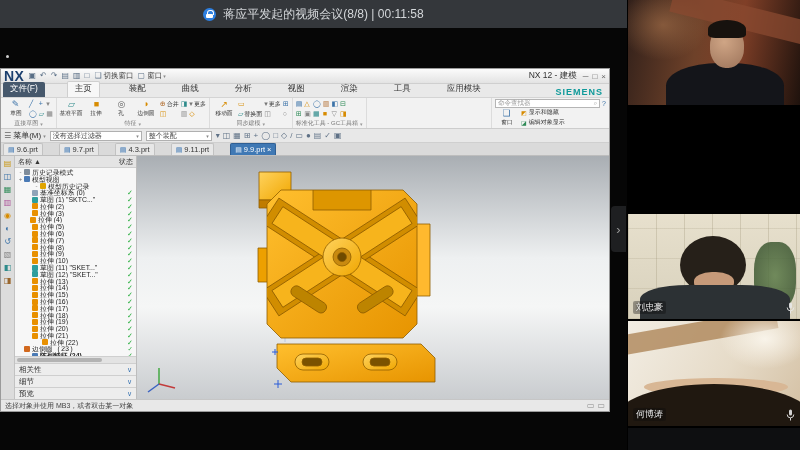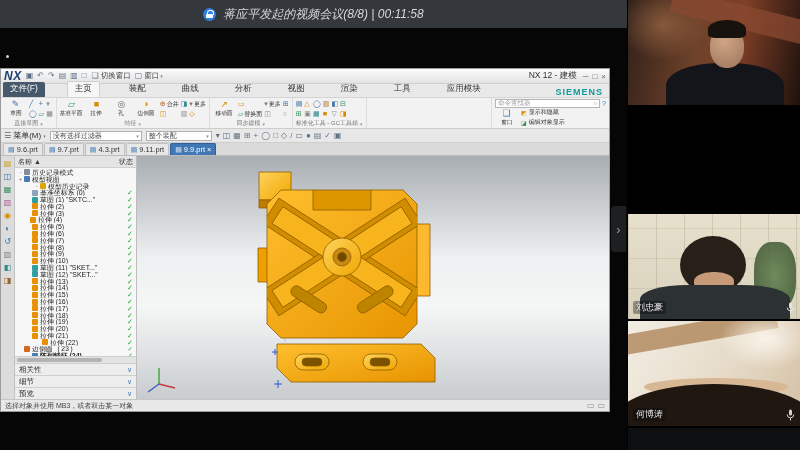--- a/index.html
+++ b/index.html
@@ -2,35 +2,35 @@
 <html><head>
 <meta charset="utf-8">
 <style>
   html,body{margin:0;padding:0;background:#000;}
   *{box-sizing:border-box;}
   body{font-family:"Liberation Sans","DejaVu Sans",sans-serif;}
   .stage{position:relative;width:800px;height:450px;background:#000;overflow:hidden;}
   .a{position:absolute;}
 
   
-  .topbar{left:0;top:0;width:627px;height:28px;background:#34373b;display:flex;align-items:center;justify-content:center;gap:7px;font-style:italic;}
+  .topbar{left:0;top:0;width:627px;height:28px;background:#34373b;display:flex;align-items:center;justify-content:center;gap:7px;}
   .lock{width:13px;height:13px;border-radius:50%;background:#2d7fe0;position:relative;}
   .lock::before{content:"";position:absolute;left:4px;top:2.5px;width:5px;height:4px;border:1.2px solid #fff;border-bottom:none;border-radius:3px 3px 0 0;}
   .lock::after{content:"";position:absolute;left:3px;top:6px;width:7px;height:4.5px;background:#fff;border-radius:1px;}
   .topbar-title{color:#d4d7da;font-size:12px;}
 
   
   .share{left:0;top:28px;width:627px;height:422px;background:#060606;}
   .dot{left:6px;top:27px;width:3px;height:3px;border-radius:50%;background:#cfcfcf;}
 
   .nxwin{left:0;top:40px;width:610px;height:344px;background:#f0f0f0;display:flex;flex-direction:column;border:1px solid #9a9a9a;}
 
   
   .nx-titlebar{height:15px;background:linear-gradient(#fbfbfb,#e3e3e3);display:flex;align-items:center;padding:0 3px;gap:3px;border-bottom:1px solid #cfcfcf;}
-  .nx-logo{color:#1b3f6e;font-weight:bold;font-size:12px;font-style:italic;letter-spacing:.5px;}
+  .nx-logo{color:#1b3f6e;font-weight:bold;font-size:14px;letter-spacing:.5px;}
   .qi{font-size:8px;line-height:10px;color:#5a6f86;padding:0 1px;}
   .qtext{font-size:7.5px;color:#444;display:flex;align-items:center;gap:1px;}
   .nx-title-right{margin-left:auto;display:flex;align-items:center;gap:6px;}
   .nx-wintitle{font-size:8.5px;color:#333;}
   .winctl{display:flex;gap:4px;color:#666;font-size:8px;}
 
   
   .nx-tabrow{height:14px;background:#e9e9e9;display:flex;align-items:flex-end;padding:0 2px;border-bottom:1px solid #d4d4d4;}
   .rtab{font-size:8.5px;color:#333;padding:1px 7px 2px;white-space:nowrap;}
   .rtab.file{background:#46586c;color:#fff;border-radius:2px 2px 0 0;}
@@ -57,21 +57,21 @@
   .vg-sm{font-size:6px;color:#333;display:flex;gap:2px;align-items:center;white-space:nowrap;}
 
   
   .nx-selbar{height:14px;background:#e8e8e8;display:flex;align-items:center;gap:4px;padding:0 3px;border-bottom:1px solid #cfcfcf;}
   .menu-btn{font-size:8px;color:#333;display:flex;align-items:center;gap:2px;}
   .combo{height:10px;background:#fff;border:1px solid #b0b0b0;font-size:7px;color:#444;display:flex;align-items:center;justify-content:space-between;padding:0 2px;}
   .sel-icons{display:flex;gap:3px;align-items:center;}
   .sel-icons span{font-size:8px;color:#5f7186;line-height:10px;}
 
   
-  .nx-ftabs{height:13px;background:#dadada;display:flex;align-items:flex-end;gap:1px;padding:0 2px;border-bottom:1px solid #bdbdbd;}
+  .nx-ftabs{height:13px;background:#dadada;display:flex;align-items:flex-end;gap:16px;padding:0 2px;border-bottom:1px solid #bdbdbd;}
   .ftab{height:12px;background:#e7e7e7;border:1px solid #c2c2c2;border-bottom:none;font-size:7.5px;color:#333;display:flex;align-items:center;gap:2px;padding:0 4px;border-radius:2px 2px 0 0;}
   .ftab .fic{color:#3f78b4;font-size:7px;}
   .ftab.active{background:#3f78b4;color:#fff;border-color:#2f5f94;}
   .ftab.active .fic{color:#dce9f7;}
 
   
   .nx-main{flex:1;display:flex;min-height:0;}
   .resbar{width:14px;background:#dcdcdc;border-right:1px solid #c2c2c2;display:flex;flex-direction:column;align-items:center;padding-top:3px;gap:4px;}
   .resbar span{font-size:8px;line-height:9px;}
 

